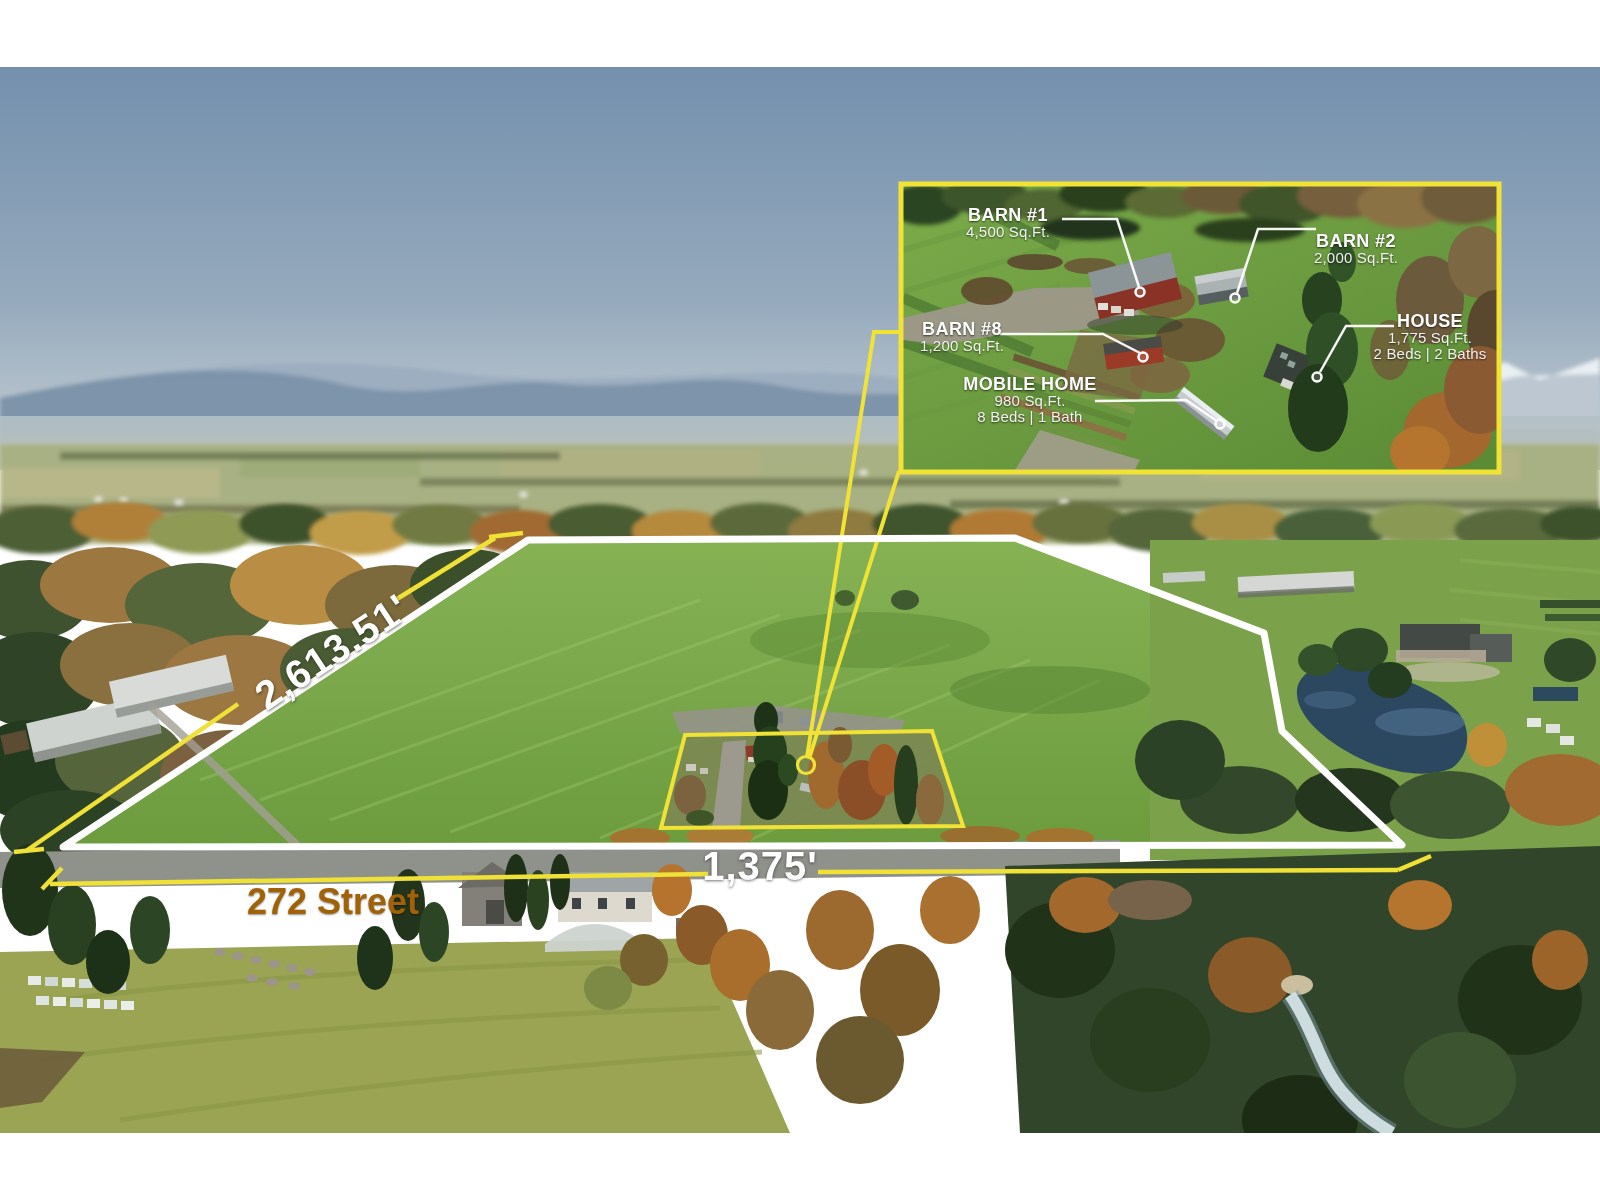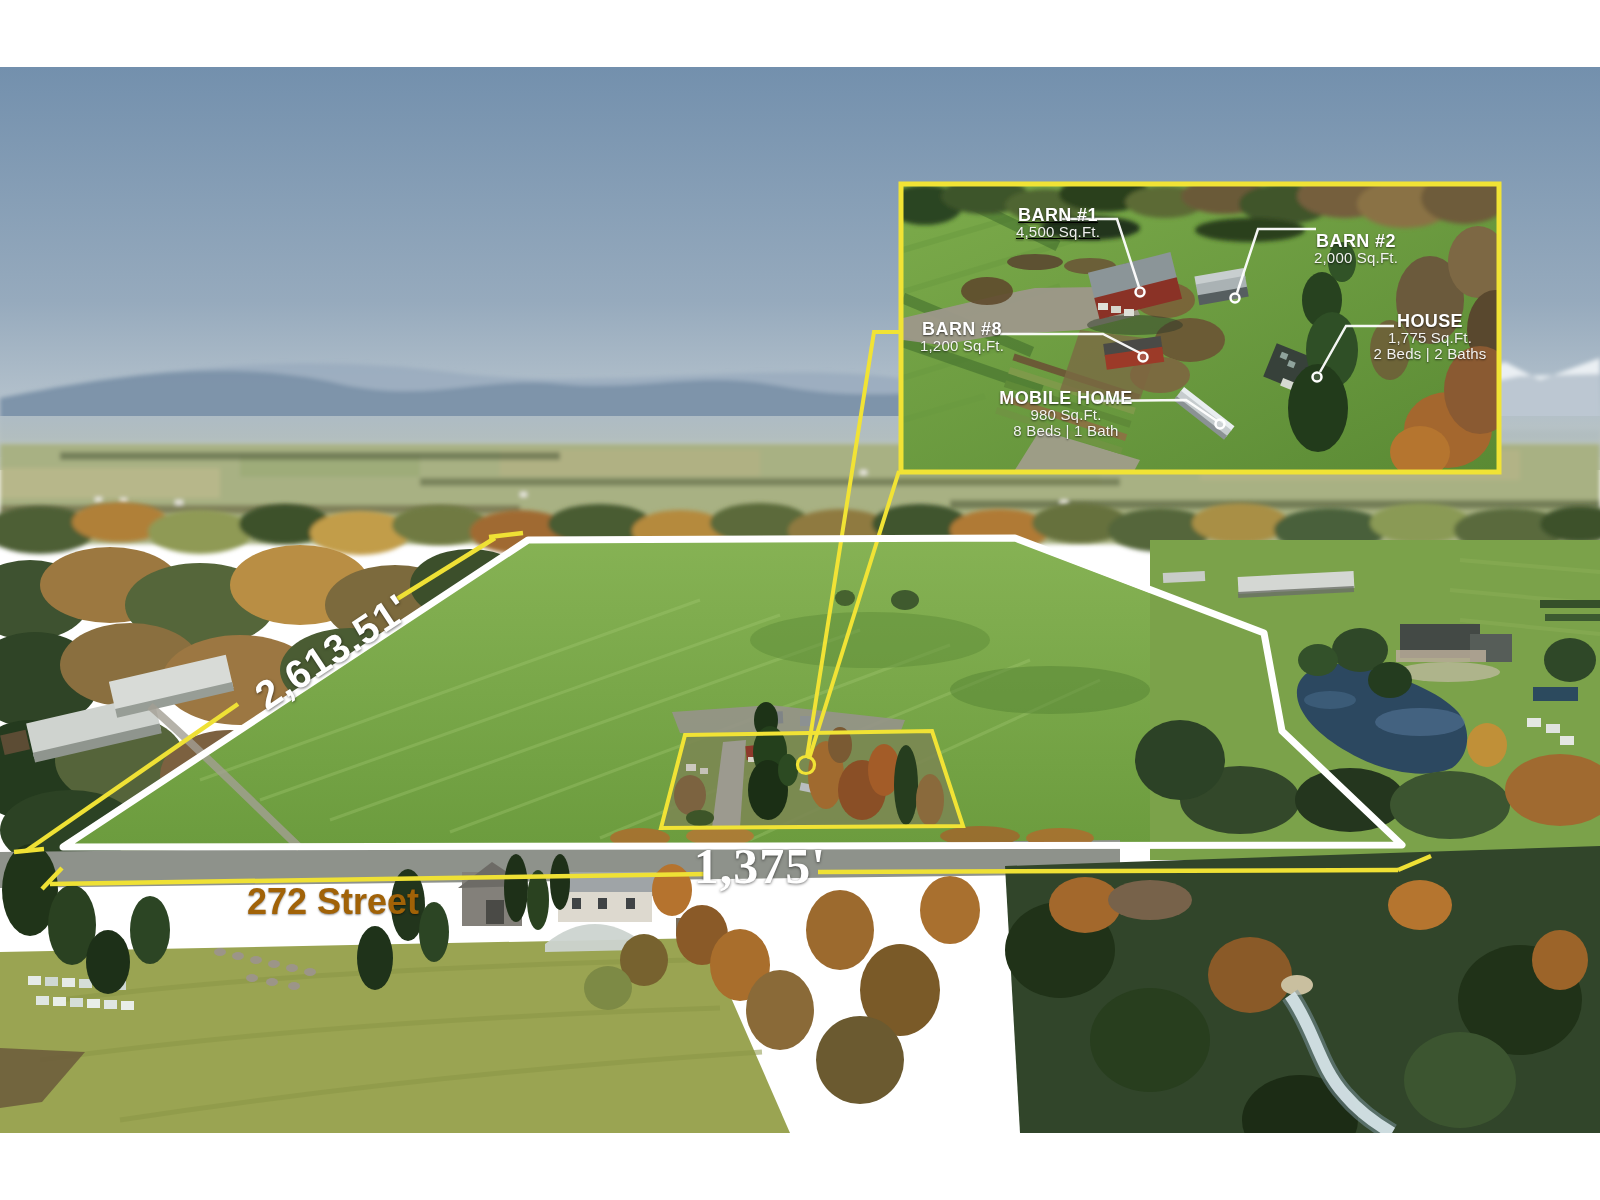--- a/index.html
+++ b/index.html
@@ -2,21 +2,21 @@
 <html><head>
 <meta charset="utf-8">
 <style>
   html,body{margin:0;padding:0;background:#ffffff;}
   #canvas{position:relative;width:1600px;height:1200px;background:#ffffff;overflow:hidden;
           font-family:"Liberation Sans",sans-serif;}
   #scene{position:absolute;left:0;top:0;}
   .label{position:absolute;white-space:nowrap;color:#ffffff;font-weight:bold;
          text-shadow:0 1px 3px rgba(0,0,0,.55);z-index:5;}
   .dim-side{font-size:40px;letter-spacing:1px;transform:translate(-50%,-50%) rotate(-33.5deg);}
-  .dim-bottom{font-size:50px;letter-spacing:1px;transform:translate(-50%,-50%);font-family:Liberation Serif, serif;}
+  .dim-bottom{font-size:40px;letter-spacing:1px;transform:translate(-50%,-50%);}
   .street{font-size:36px;font-weight:600;color:#a16207;text-shadow:0 1px 2px rgba(0,0,0,.45);
           transform:translate(-50%,-50%);}
   .callout{position:absolute;z-index:6;text-align:center;transform:translateX(-50%);
            text-shadow:0 1px 2px rgba(0,0,0,.65);}
   .c-name{color:#ffffff;font-weight:bold;font-size:18px;line-height:17px;letter-spacing:.4px;}
   .c-sub{color:rgba(255,255,255,.93);font-weight:400;font-size:15px;line-height:16px;letter-spacing:.2px;}
 </style>
 </head>
 <body>
 
@@ -439,35 +439,35 @@
       <path d="M42,889 L62,868"></path>
       <path d="M1398,870 L1431,856"></path>
     </g>
   </g>
 </svg>
 
 <div class="label dim-side" style="left:332px;top:652px;">2,613.51'</div>
 <div class="label dim-bottom" style="left:760px;top:866px;">1,375'</div>
 <div class="label street" style="left:333px;top:902px;">272 Street</div>
 
-<div class="callout" style="left:1058px;top:207px;text-decoration:underline;">
+<div class="callout" style="left:1008px;top:207px;">
   <div class="c-name">BARN #1</div>
   <div class="c-sub">4,500 Sq.Ft.</div>
 </div>
 <div class="callout" style="left:1356px;top:217px;margin-top:16px;">
   <div class="c-name">BARN #2</div>
   <div class="c-sub">2,000 Sq.Ft.</div>
 </div>
 <div class="callout" style="left:962px;top:321px;">
   <div class="c-name">BARN #8</div>
   <div class="c-sub">1,200 Sq.Ft.</div>
 </div>
 <div class="callout" style="left:1430px;top:313px;">
   <div class="c-name">HOUSE</div>
   <div class="c-sub">1,775 Sq.Ft.</div>
   <div class="c-sub">2 Beds | 2 Baths</div>
 </div>
-<div class="callout" style="left:1030px;top:390px;margin-left:36px;">
+<div class="callout" style="left:1030px;top:376px;">
   <div class="c-name">MOBILE HOME</div>
   <div class="c-sub">980 Sq.Ft.</div>
   <div class="c-sub">8 Beds | 1 Bath</div>
 </div>
 </div>
 
 </body></html>

